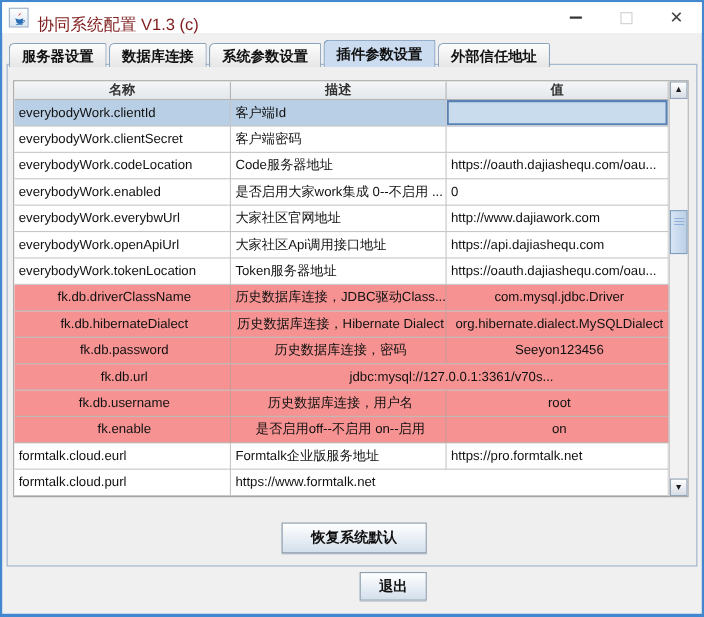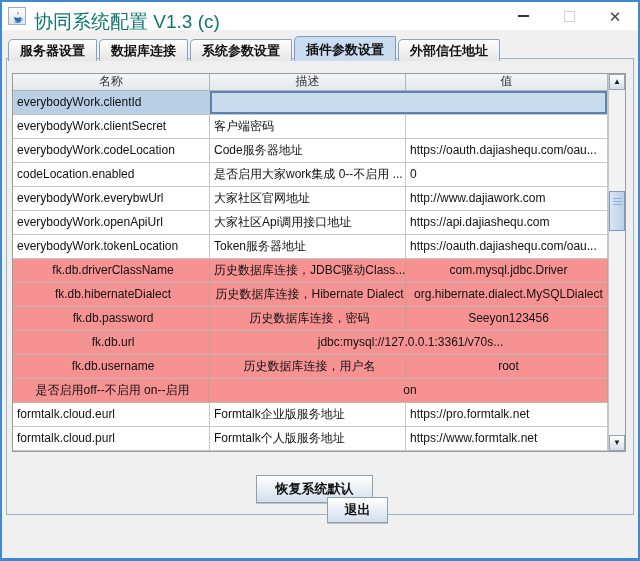--- a/index.html
+++ b/index.html
@@ -16,21 +16,21 @@
   .titlebar {
     position:absolute; top:2px; left:2px; right:2px; height:28px;
     background:#ffffff; display:flex; align-items:center;
   }
   .app-icon {
     width:18px; height:18px; margin-left:6px; border:1px solid #9ab0c6;
     background:linear-gradient(#ffffff,#dce6f0);
     display:flex; align-items:center; justify-content:center;
   }
   .app-icon svg { display:block; }
-  .title-text { margin-left:8px; font-size:19px; color:#0f766e;margin-top:12px; }
+  .title-text { margin-left:8px; font-size:15px; color:#7f1d1d;margin-top:12px; }
   .win-controls { margin-left:auto; display:flex; height:100%; }
   .win-btn { width:46px; height:100%; display:flex; align-items:center; justify-content:center; cursor:default; }
   .glyph-min { display:block; width:11px; height:0; border-top:2px solid #333; }
   .glyph-max { display:block; width:11px; height:11px; border:1px solid #d0d0d0; }
   .glyph-close { font-size:15px; color:#444; line-height:1; }
 
   
   .tab-bar { position:absolute; left:8px; top:36px; display:flex; align-items:flex-end; z-index:3; }
   .tab {
     position:relative; margin-right:2px; padding:3px 11px 3px 11px;
@@ -49,21 +49,21 @@
     position:absolute; left:6px; top:58px; width:628px; height:457px;
     background:#efefef; border:1px solid #9cb2ca;
   }
 
   
   .table-wrap {
     position:absolute; left:12px; top:73px; width:614px; height:379px;
     border:1px solid #9a9a9a; background:#ffffff; display:flex;
   }
   .table-main { flex:1; overflow:hidden; }
-  .thead { display:flex; height:17px; background:linear-gradient(#f4f6f8,#e2e6ea); }
+  .thead { display:flex; height:17px; background:linear-gradient(#f4f6f8,#e2e6ea);font-weight:bold; }
   .th {
     font-size:12px; color:#333; text-align:center; line-height:15px;
     border-right:1px solid #b4b4b4; border-bottom:1px solid #b4b4b4;
   }
   .c-name  { width:197px; }
   .c-desc  { width:196px; }
   .c-value { flex:1; }
   .trow { display:flex; height:24px; background:#ffffff; }
   .cell {
     font-size:12px; color:#111; line-height:23px; padding-left:4px;
@@ -100,23 +100,23 @@
     background:repeating-linear-gradient(#8fb0d8 0 1px, transparent 1px 3px);
   }
 
   
   .btn {
     position:absolute; font-size:13px; font-weight:bold; color:#111;
     background:linear-gradient(#ffffff,#d3dfec);
     border:1px solid #8e9fae; box-shadow:0 1px 0 #b9c2cc;
     display:flex; align-items:center; justify-content:center; cursor:default;
   }
-  .btn-restore { left:256px; top:475px; width:117px; height:28px; }
+  .btn-restore { left:256px; top:475px; width:132px; height:28px; }
   .btn-ok   { left:257px; top:525px; width:61px; height:26px;margin-top:44px; }
-  .btn-exit { left:327px; top:497px; width:61px; height:26px; }
+  .btn-exit { left:327px; top:520px; width:61px; height:26px; }
 </style>
 </head>
 <body>
 
 <div class="window">
 
   <div class="titlebar">
     <span class="app-icon">
       <svg width="13" height="13" viewBox="0 0 16 16">
         <path d="M8.6 1.2c1.8 1.6-2.4 2.8-1 4.6.3-1.3 3.4-2.2 1-4.6z" fill="#d03a3a"></path>
@@ -151,34 +151,35 @@
   <div class="table-wrap">
     <div class="table-main">
       <div class="thead">
         <div class="th c-name">名称</div>
         <div class="th c-desc">描述</div>
         <div class="th c-value">值</div>
       </div>
       <div>
           <div class="trow selected">
             <div class="cell c-name">everybodyWork.clientId</div>
+            <div class="cell c-desc">客户端Id</div>
             <div class="cell c-value"></div>
           </div>
           <div class="trow normal">
             <div class="cell c-name">everybodyWork.clientSecret</div>
             <div class="cell c-desc">客户端密码</div>
             <div class="cell c-value"></div>
           </div>
           <div class="trow normal">
             <div class="cell c-name">everybodyWork.codeLocation</div>
             <div class="cell c-desc">Code服务器地址</div>
             <div class="cell c-value">https://oauth.dajiashequ.com/oau...</div>
           </div>
           <div class="trow normal">
-            <div class="cell c-name">codeLocation.enabled</div>
+            <div class="cell c-name">everybodyWork.enabled</div>
             <div class="cell c-desc">是否启用大家work集成 0--不启用  ...</div>
             <div class="cell c-value">0</div>
           </div>
           <div class="trow normal">
             <div class="cell c-name">everybodyWork.everybwUrl</div>
             <div class="cell c-desc">大家社区官网地址</div>
             <div class="cell c-value">http://www.dajiawork.com</div>
           </div>
           <div class="trow normal">
             <div class="cell c-name">everybodyWork.openApiUrl</div>
@@ -208,31 +209,31 @@
           <div class="trow highlight">
             <div class="cell c-name">fk.db.url</div>
             <div class="cell c-value">jdbc:mysql://127.0.0.1:3361/v70s...</div>
           </div>
           <div class="trow highlight">
             <div class="cell c-name">fk.db.username</div>
             <div class="cell c-desc">历史数据库连接，用户名</div>
             <div class="cell c-value">root</div>
           </div>
           <div class="trow highlight">
+            <div class="cell c-name">fk.enable</div>
             <div class="cell c-desc">是否启用off--不启用  on--启用</div>
             <div class="cell c-value">on</div>
           </div>
           <div class="trow normal">
             <div class="cell c-name">formtalk.cloud.eurl</div>
             <div class="cell c-desc">Formtalk企业版服务地址</div>
             <div class="cell c-value">https://pro.formtalk.net</div>
           </div>
           <div class="trow normal">
             <div class="cell c-name">formtalk.cloud.purl</div>
-            <div class="cell c-desc">Formtalk个人版服务地址</div>
             <div class="cell c-value">https://www.formtalk.net</div>
           </div>
         </div>
     </div>
     <div class="scrollbar">
       <div class="sb-btn sb-up">
         <span>▲</span>
       </div>
       <div class="sb-thumb"></div>
       <div class="sb-btn sb-down">

